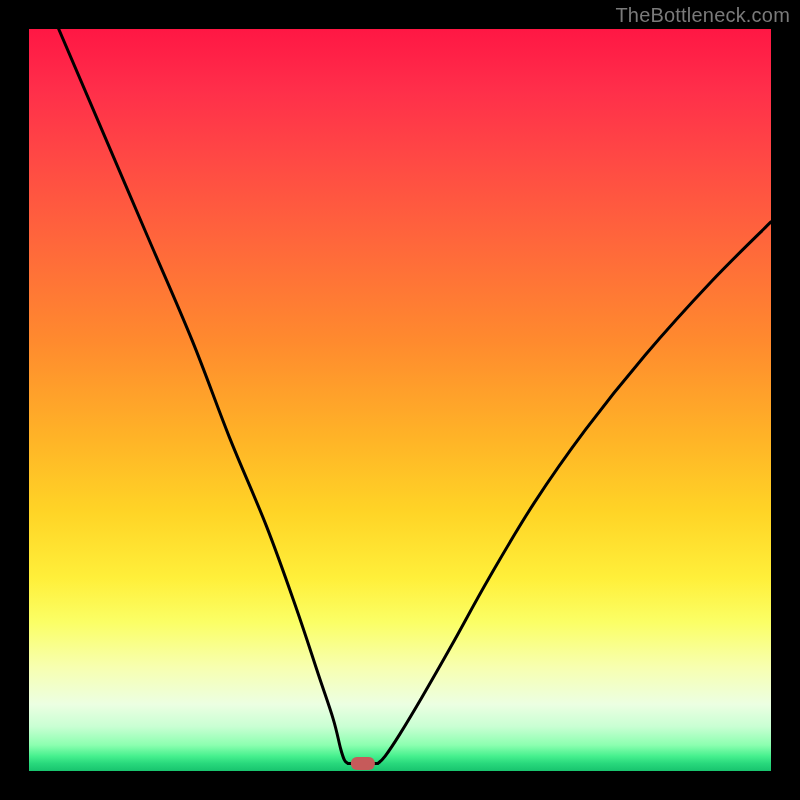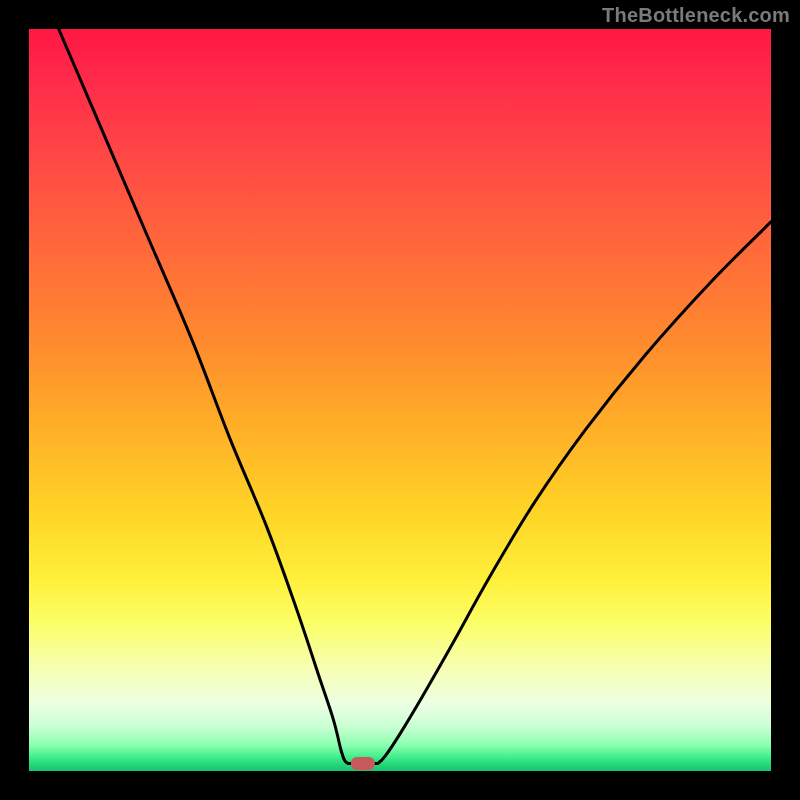--- a/index.html
+++ b/index.html
@@ -16,21 +16,21 @@
     width: 800px;
     height: 800px;
     background: #000000;
   }
   .watermark {
     position: absolute;
     top: 4px;
     right: 10px;
     color: #7a7a7a;
     font-size: 20px;
-    font-weight: 700;
+    font-weight: 400;
     letter-spacing: 0.2px;
     z-index: 10;
   }
   .plot-area {
     position: absolute;
     left: 29px;
     top: 29px;
     width: 742px;
     height: 742px;
     overflow: hidden;

